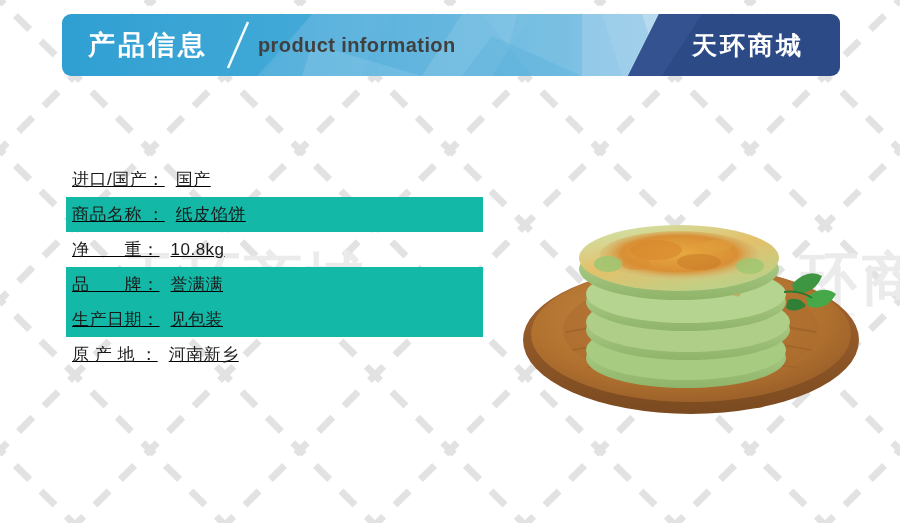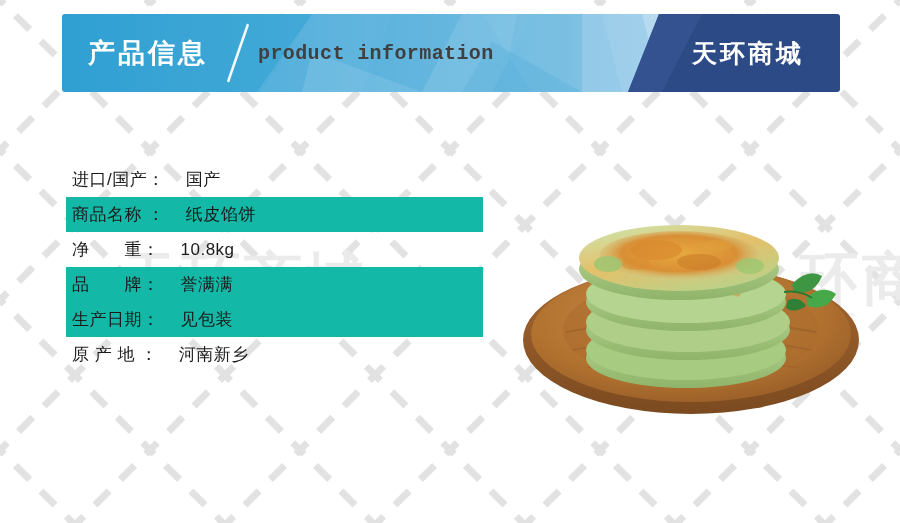--- a/index.html
+++ b/index.html
@@ -52,25 +52,24 @@
   }
   #wm-left  { left: 120px; top: 250px; }
   #wm-right { left: 800px; top: 250px; }
 
   
   .banner {
     position: absolute;
     left: 62px;
     top: 14px;
     width: 778px;
-    height: 78px;
-    border-radius: 3px;
+    height: 62px;
+    border-radius: 9px;
     overflow: hidden;
     z-index: 3;
-    font-family: Liberation Mono, monospace;
   }
   .banner svg { display: block; width: 100%; height: 100%; }
 
   .banner-cn {
     position: absolute;
     left: 26px;
     top: 50%;
     transform: translateY(-50%);
     color: #ffffff;
     font-size: 27px;
@@ -112,33 +111,34 @@
     width: 417px;
     z-index: 2;
   }
   .spec-row {
     position: relative;
     height: 35px;
     display: flex;
     align-items: center;
     padding-left: 6px;
     box-sizing: border-box;
+    text-decoration: underline;
   }
   .spec-row.shaded { background: #14b8a6; }
   .spec-label {
     color: #1a1a1a;
     font-size: 17px;
     white-space: pre;
     letter-spacing: 0.5px;
   }
   .spec-value {
     color: #1a1a1a;
     font-size: 17px;
     white-space: pre;
-    margin-left: 21px;
+    margin-left: 11px;
     letter-spacing: 0.5px;
   }
 
   
   .product-photo {
     position: absolute;
     left: 516px;
     top: 172px;
     width: 350px;
     height: 256px;

